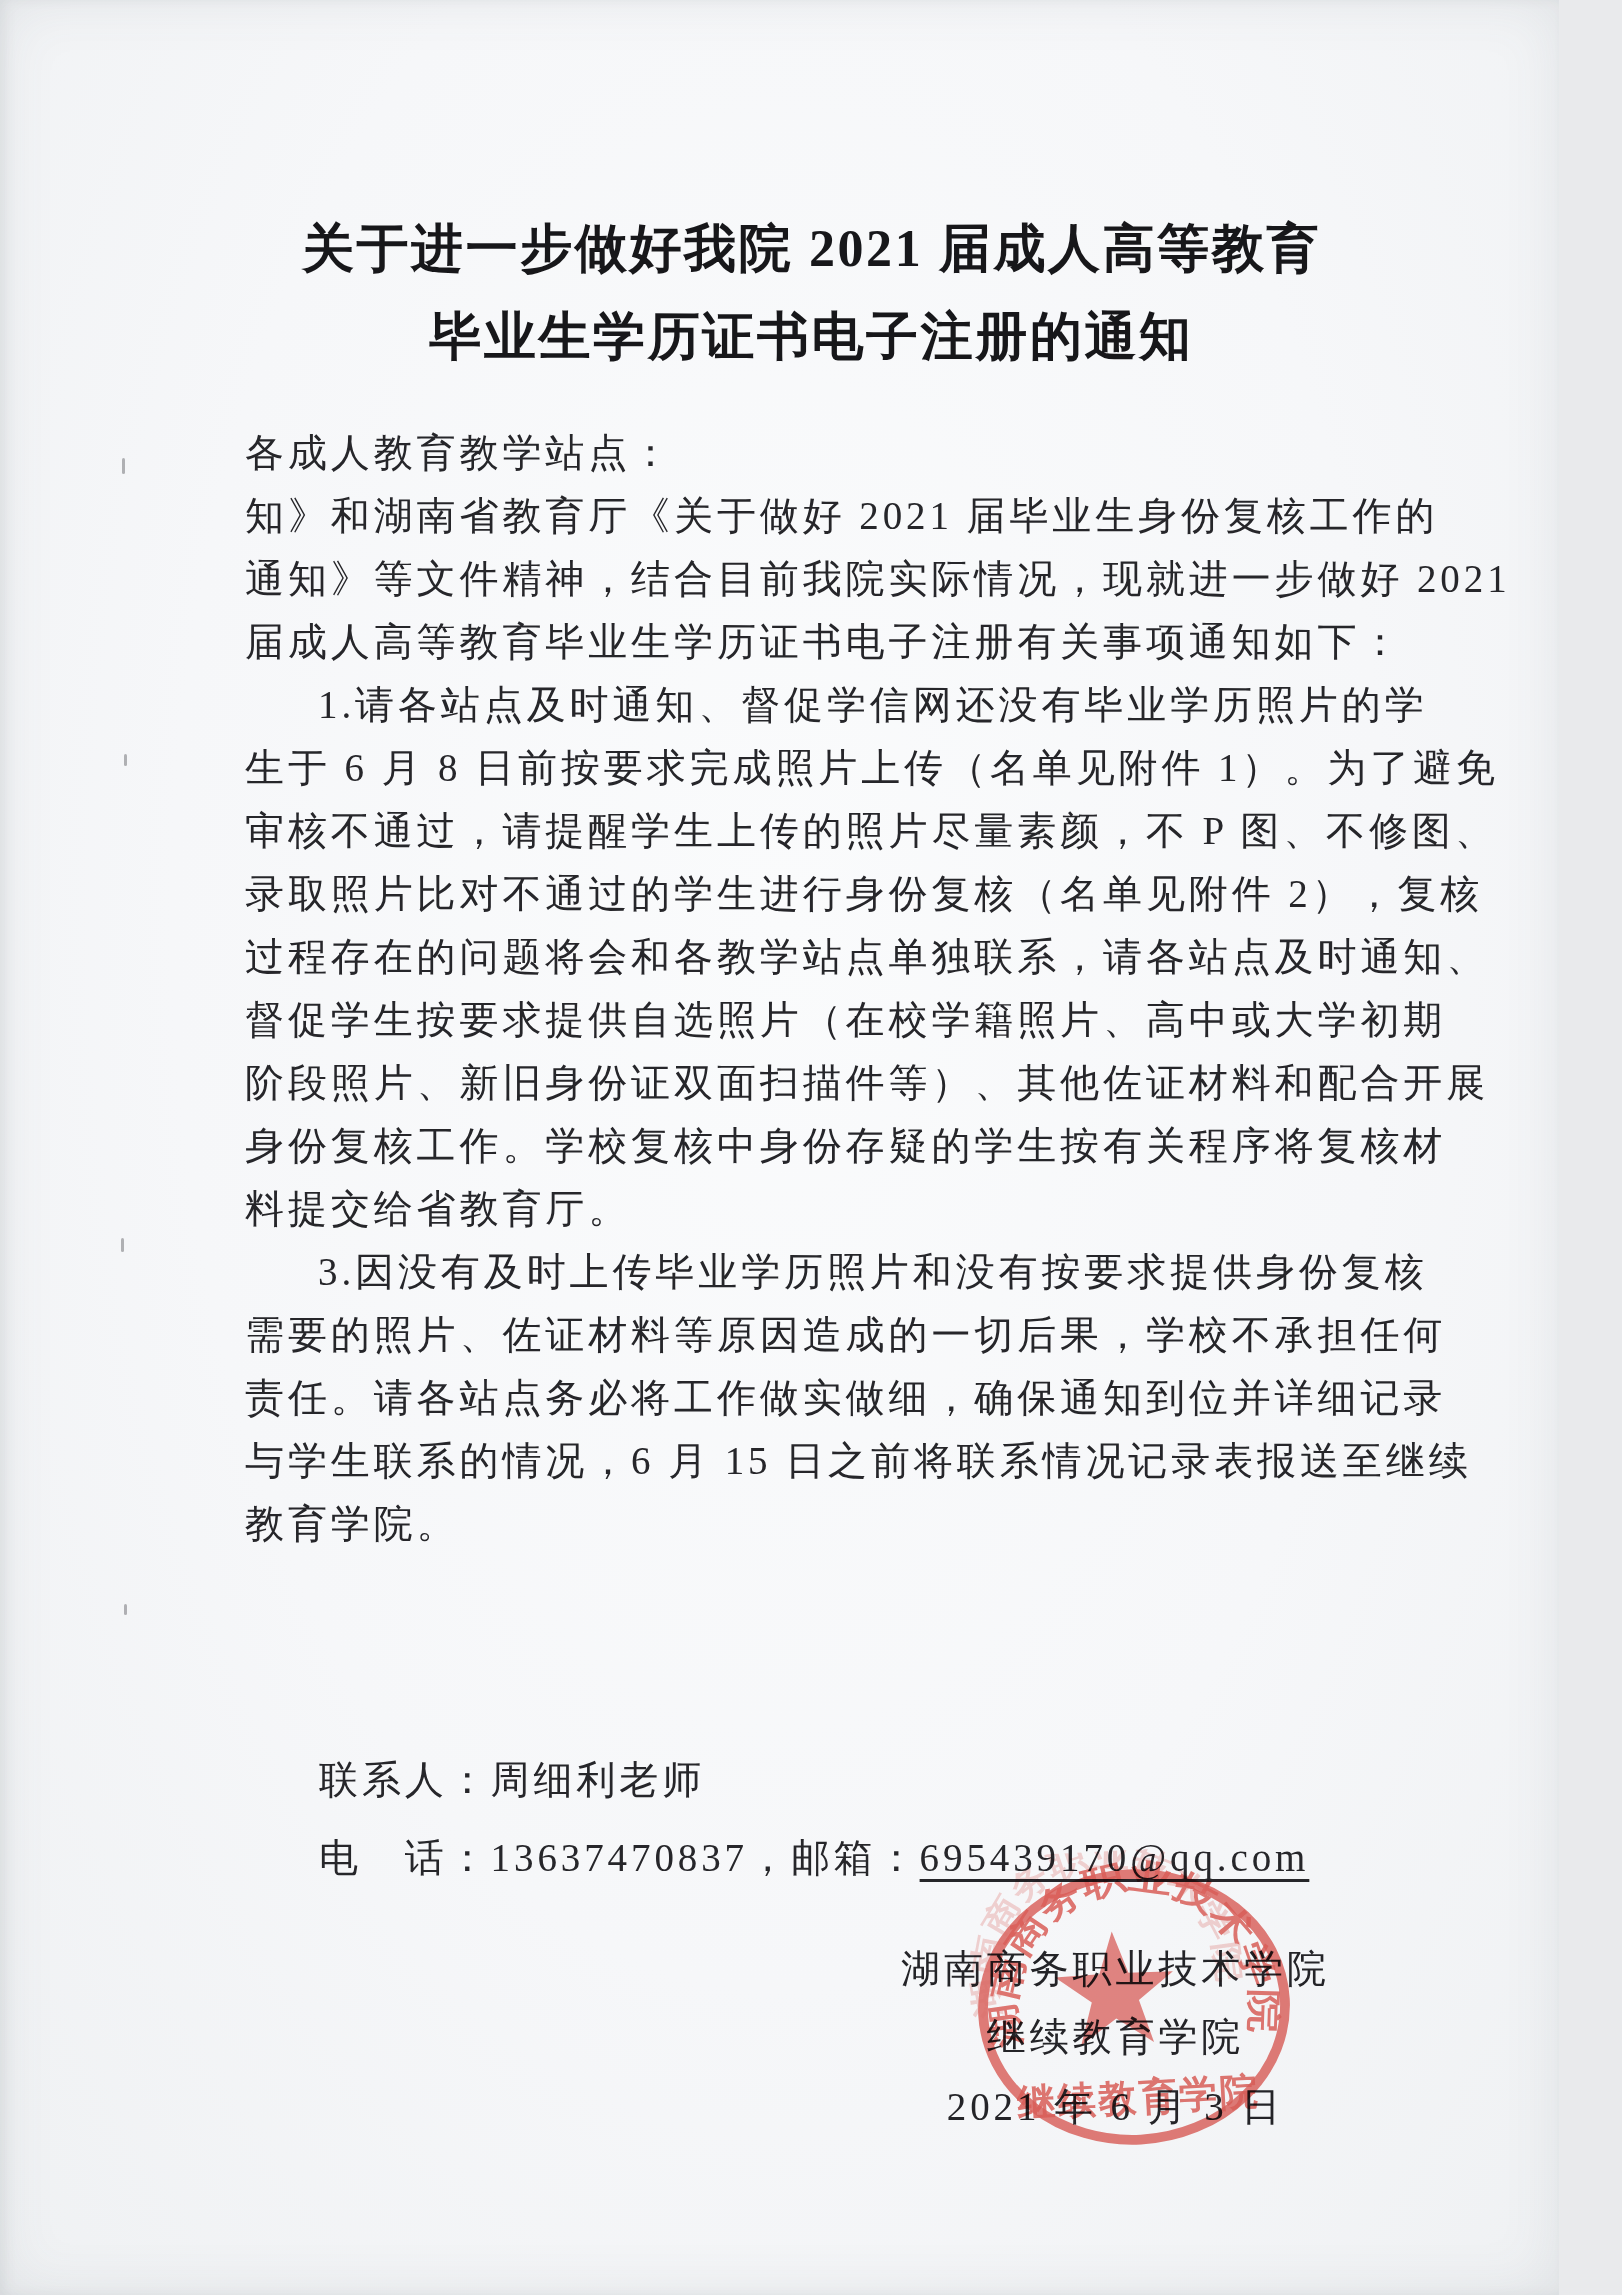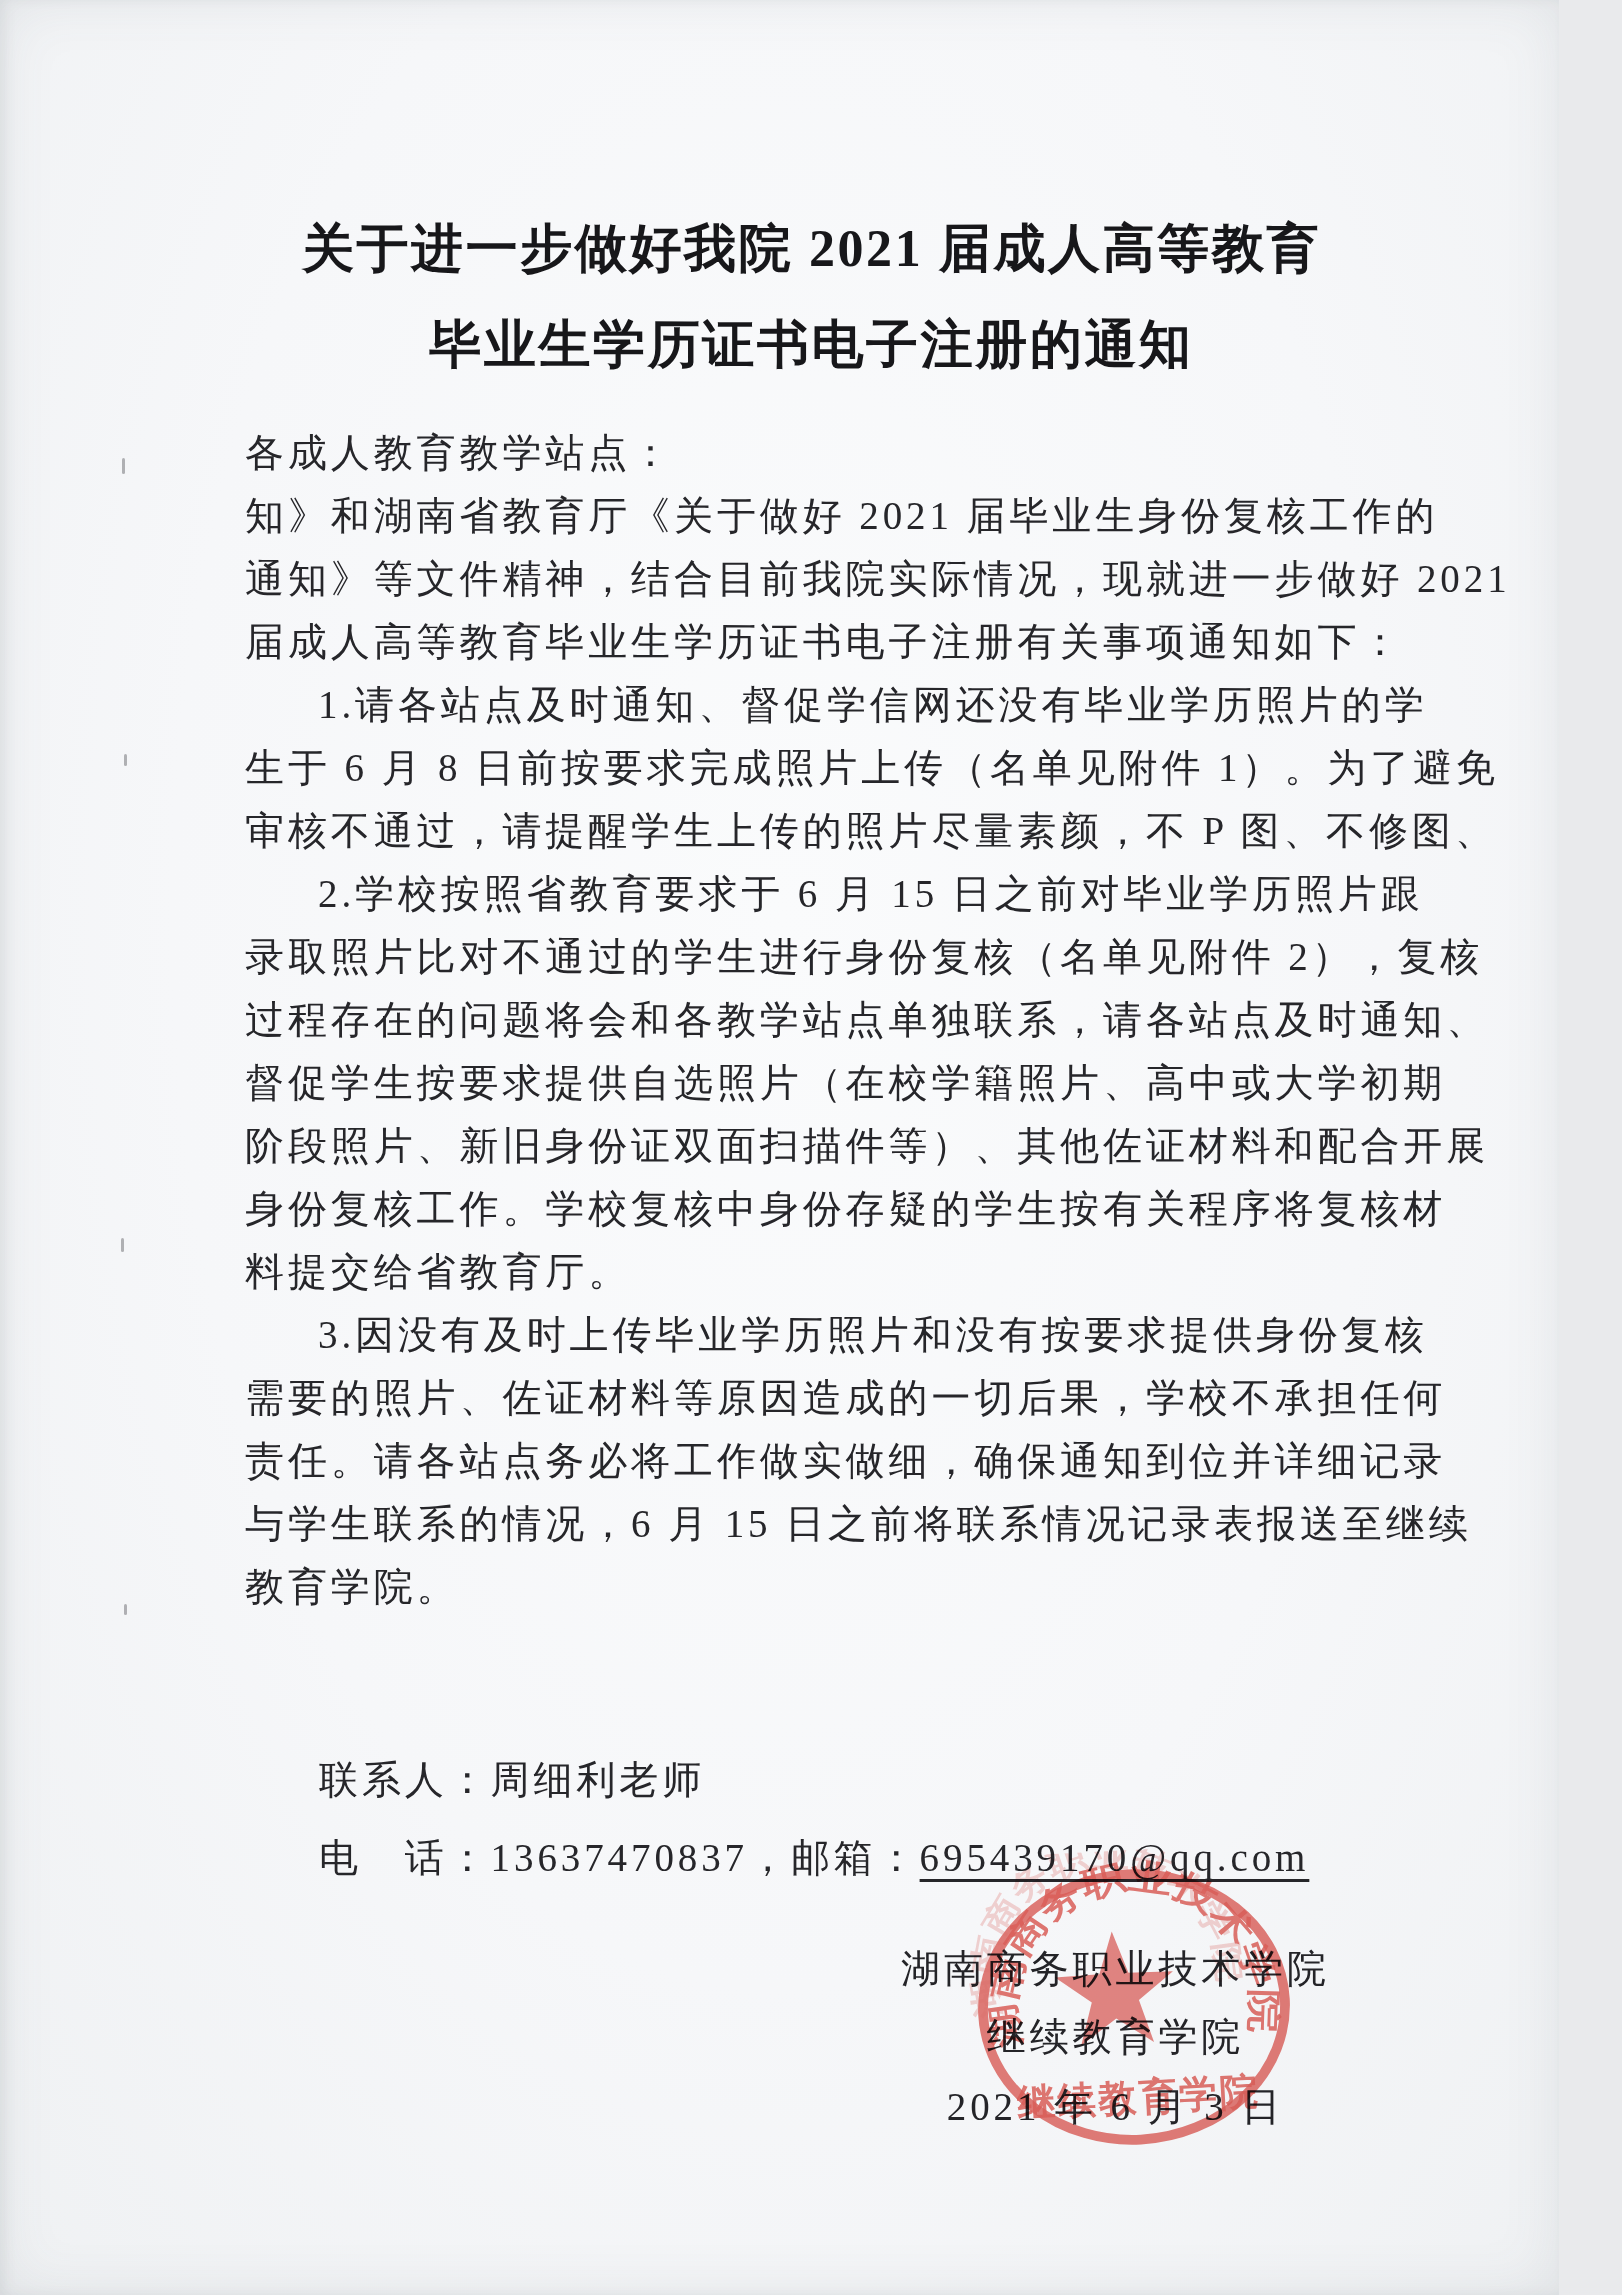--- a/index.html
+++ b/index.html
@@ -15,21 +15,21 @@
   .page::after{
     content:"";position:absolute;inset:0;pointer-events:none;
     box-shadow:inset 0 0 59px rgba(80,85,95,.10), inset 5.2px 0 11.8px rgba(80,85,95,.08);
   }
   .title-line{
     position:absolute;left:0;width:1623px;
     text-align:center;font-weight:700;font-size:52px;line-height:1.1;
     letter-spacing:2.6px;color:#17171a;white-space:nowrap;
   }
   .title-1{top:220px;}
-  .title-2{top:308px;margin-top:8px;}
+  .title-2{top:308px;}
   .body-col{
     position:absolute;left:245px;top:421px;width:1156px;
     font-size:39px;letter-spacing:3.9px;color:#26262a;
   }
   .body-line{
     height:63px;line-height:63px;white-space:nowrap;
   }
   .body-line.indent{ text-indent:73px; }
   .contact-line{
     position:absolute;left:319px;font-size:39px;letter-spacing:3.9px;
@@ -72,21 +72,20 @@
   <div class="title-line title-2">毕业生学历证书电子注册的通知</div>
 
   <div class="body-col" id="body-col">
       <div class="body-line">各成人教育教学站点：</div>
       <div class="body-line">知》和湖南省教育厅《关于做好 2021 届毕业生身份复核工作的</div>
       <div class="body-line">通知》等文件精神，结合目前我院实际情况，现就进一步做好 2021</div>
       <div class="body-line">届成人高等教育毕业生学历证书电子注册有关事项通知如下：</div>
       <div class="body-line indent">1.请各站点及时通知、督促学信网还没有毕业学历照片的学</div>
       <div class="body-line">生于 6 月 8 日前按要求完成照片上传（名单见附件 1）。为了避免</div>
       <div class="body-line">审核不通过，请提醒学生上传的照片尽量素颜，不 P 图、不修图、</div>
-      <div class="body-line indent">2.学校按照省教育要求于 6 月 15 日之前对毕业学历照片跟</div>
       <div class="body-line">录取照片比对不通过的学生进行身份复核（名单见附件 2），复核</div>
       <div class="body-line">过程存在的问题将会和各教学站点单独联系，请各站点及时通知、</div>
       <div class="body-line">督促学生按要求提供自选照片（在校学籍照片、高中或大学初期</div>
       <div class="body-line">阶段照片、新旧身份证双面扫描件等）、其他佐证材料和配合开展</div>
       <div class="body-line">身份复核工作。学校复核中身份存疑的学生按有关程序将复核材</div>
       <div class="body-line">料提交给省教育厅。</div>
       <div class="body-line indent">3.因没有及时上传毕业学历照片和没有按要求提供身份复核</div>
       <div class="body-line">需要的照片、佐证材料等原因造成的一切后果，学校不承担任何</div>
       <div class="body-line">责任。请各站点务必将工作做实做细，确保通知到位并详细记录</div>
       <div class="body-line">与学生联系的情况，6 月 15 日之前将联系情况记录表报送至继续</div>

